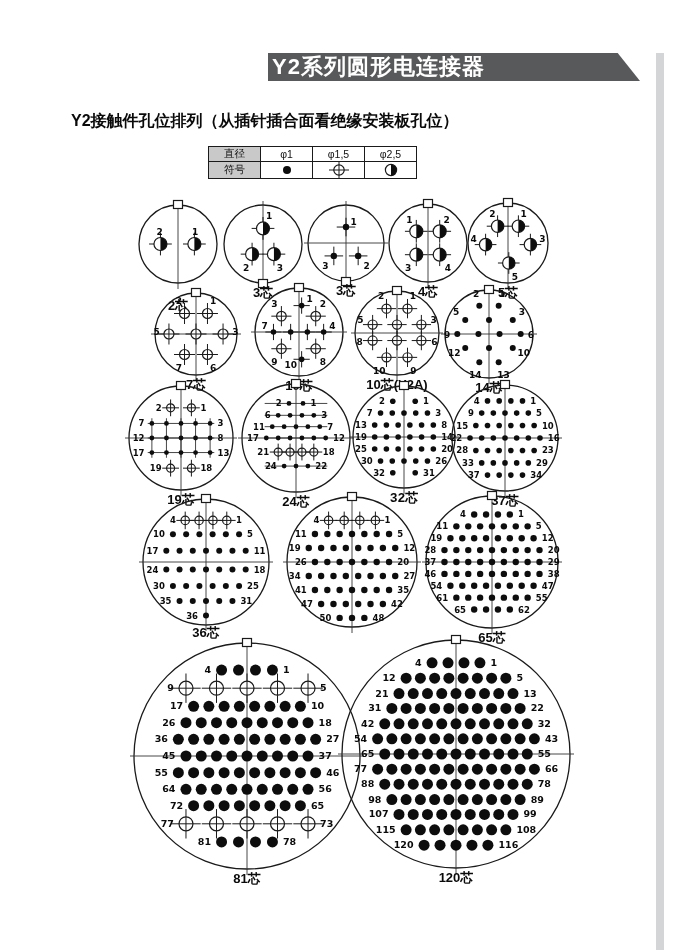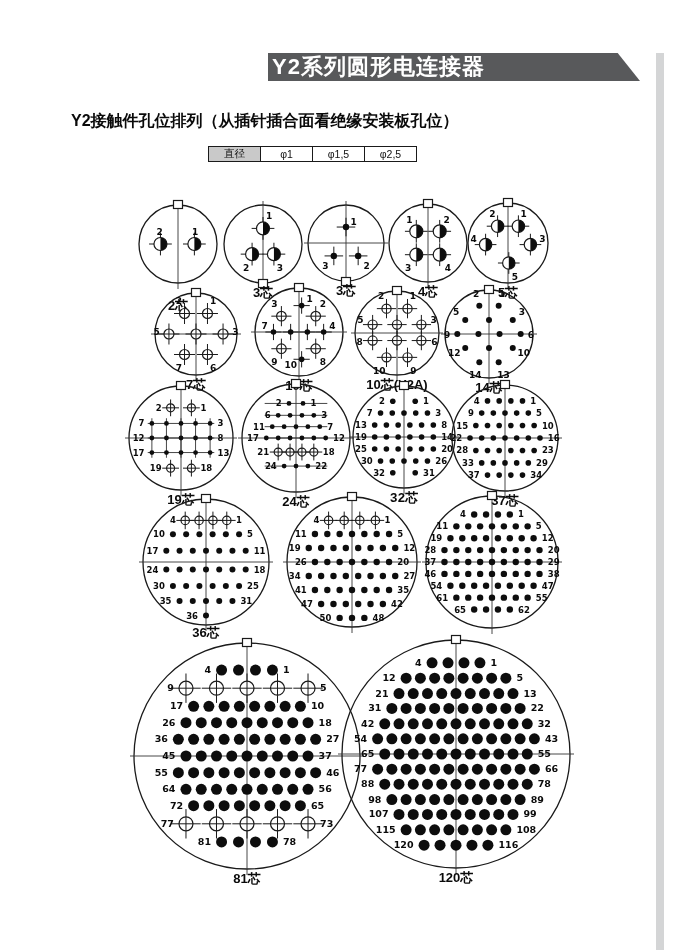--- a/index.html
+++ b/index.html
@@ -35,20 +35,37 @@
 
 <div class="subtitle">Y2接触件孔位排列（从插针插合面看绝缘安装板孔位）</div>
 
 <table class="legend">
   <tbody>
       <tr>
     <td class="hd">直径</td>
     <td>φ1</td>
     <td>φ1,5</td>
     <td>φ2,5</td>
+  </tr>
+  <tr>
+    <td class="hd">符号</td>
+    <td><span class="lsym"><svg width="20" height="16" viewBox="-10 -8 20 16">
+              <circle cx="0" cy="0" r="4" class="pb"></circle>
+            </svg></span></td>
+    <td><span class="lsym"><svg width="20" height="16" viewBox="-10 -8 20 16">
+              <line x1="-10.920000000000002" y1="0" x2="10.920000000000002" y2="0" class="tick"></line>
+              <line x1="0" y1="-10.920000000000002" x2="0" y2="10.920000000000002" class="tick"></line>
+              <circle cx="0" cy="0" r="5.2" class="pw"></circle>
+              <line x1="-5.2" y1="0" x2="5.2" y2="0" class="tick"></line>
+              <line x1="0" y1="-5.2" x2="0" y2="5.2" class="tick"></line>
+            </svg></span></td>
+    <td><span class="lsym"><svg width="20" height="16" viewBox="-10 -8 20 16">
+              <circle cx="0" cy="0" r="5.6" class="pw"></circle>
+              <path d="M 0 -5.6 A 5.6 5.6 0 0 1 0 5.6 Z" class="pb"></path>
+            </svg></span></td>
   </tr>
 </tbody>
   </table>
 
 <div id="canvas">
     <div class="conn" style="left: 119px; top: 185px; width: 118px; height: 134px;"><svg width="118" height="118" viewBox="-59 -59 118 118">
         <circle cx="0" cy="0" r="39" class="face"></circle>
         <line x1="0" y1="-43" x2="0" y2="45" class="cl"></line>
         <line x1="-28.925" y1="0" x2="-6.175000000000001" y2="0" class="tick"></line>
         <line x1="-17.55" y1="-11.375" x2="-17.55" y2="11.375" class="tick"></line>
@@ -819,21 +836,21 @@
         <circle cx="35.64" cy="35.64" r="3.2" class="pb"></circle>
         <text x="-43.84" y="38.64" class="pl" font-size="8.5" text-anchor="end">61</text>
         <text x="43.84" y="38.64" class="pl" font-size="8.5" text-anchor="start">55</text>
         <circle cx="-17.82" cy="47.519999999999996" r="3.2" class="pb"></circle>
         <circle cx="-5.940000000000001" cy="47.519999999999996" r="3.2" class="pb"></circle>
         <circle cx="5.939999999999998" cy="47.519999999999996" r="3.2" class="pb"></circle>
         <circle cx="17.82" cy="47.519999999999996" r="3.2" class="pb"></circle>
         <text x="-26.02" y="50.519999999999996" class="pl" font-size="8.5" text-anchor="end">65</text>
         <text x="26.02" y="50.519999999999996" class="pl" font-size="8.5" text-anchor="start">62</text>
         <rect x="-4.5" y="-70.5" width="9" height="8" class="notch"></rect>
-      </svg></div>
+      </svg><div class="cname" style="top: 153px;">65芯</div></div>
     <div class="conn" style="left: 114px; top: 623px; width: 266px; height: 282px;"><svg width="266" height="266" viewBox="-133 -133 266 266">
         <circle cx="0" cy="0" r="113" class="face"></circle>
         <line x1="-117" y1="0" x2="117" y2="0" class="cl"></line>
         <line x1="0" y1="-117" x2="0" y2="119" class="cl"></line>
         <circle cx="-25.424999999999997" cy="-85.88" r="5.5" class="pb"></circle>
         <circle cx="-8.474999999999998" cy="-85.88" r="5.5" class="pb"></circle>
         <circle cx="8.475000000000001" cy="-85.88" r="5.5" class="pb"></circle>
         <circle cx="25.424999999999997" cy="-85.88" r="5.5" class="pb"></circle>
         <text x="-35.925" y="-82.88" class="pl" font-size="9.5" text-anchor="end">4</text>
         <text x="35.925" y="-82.88" class="pl" font-size="9.5" text-anchor="start">1</text>

